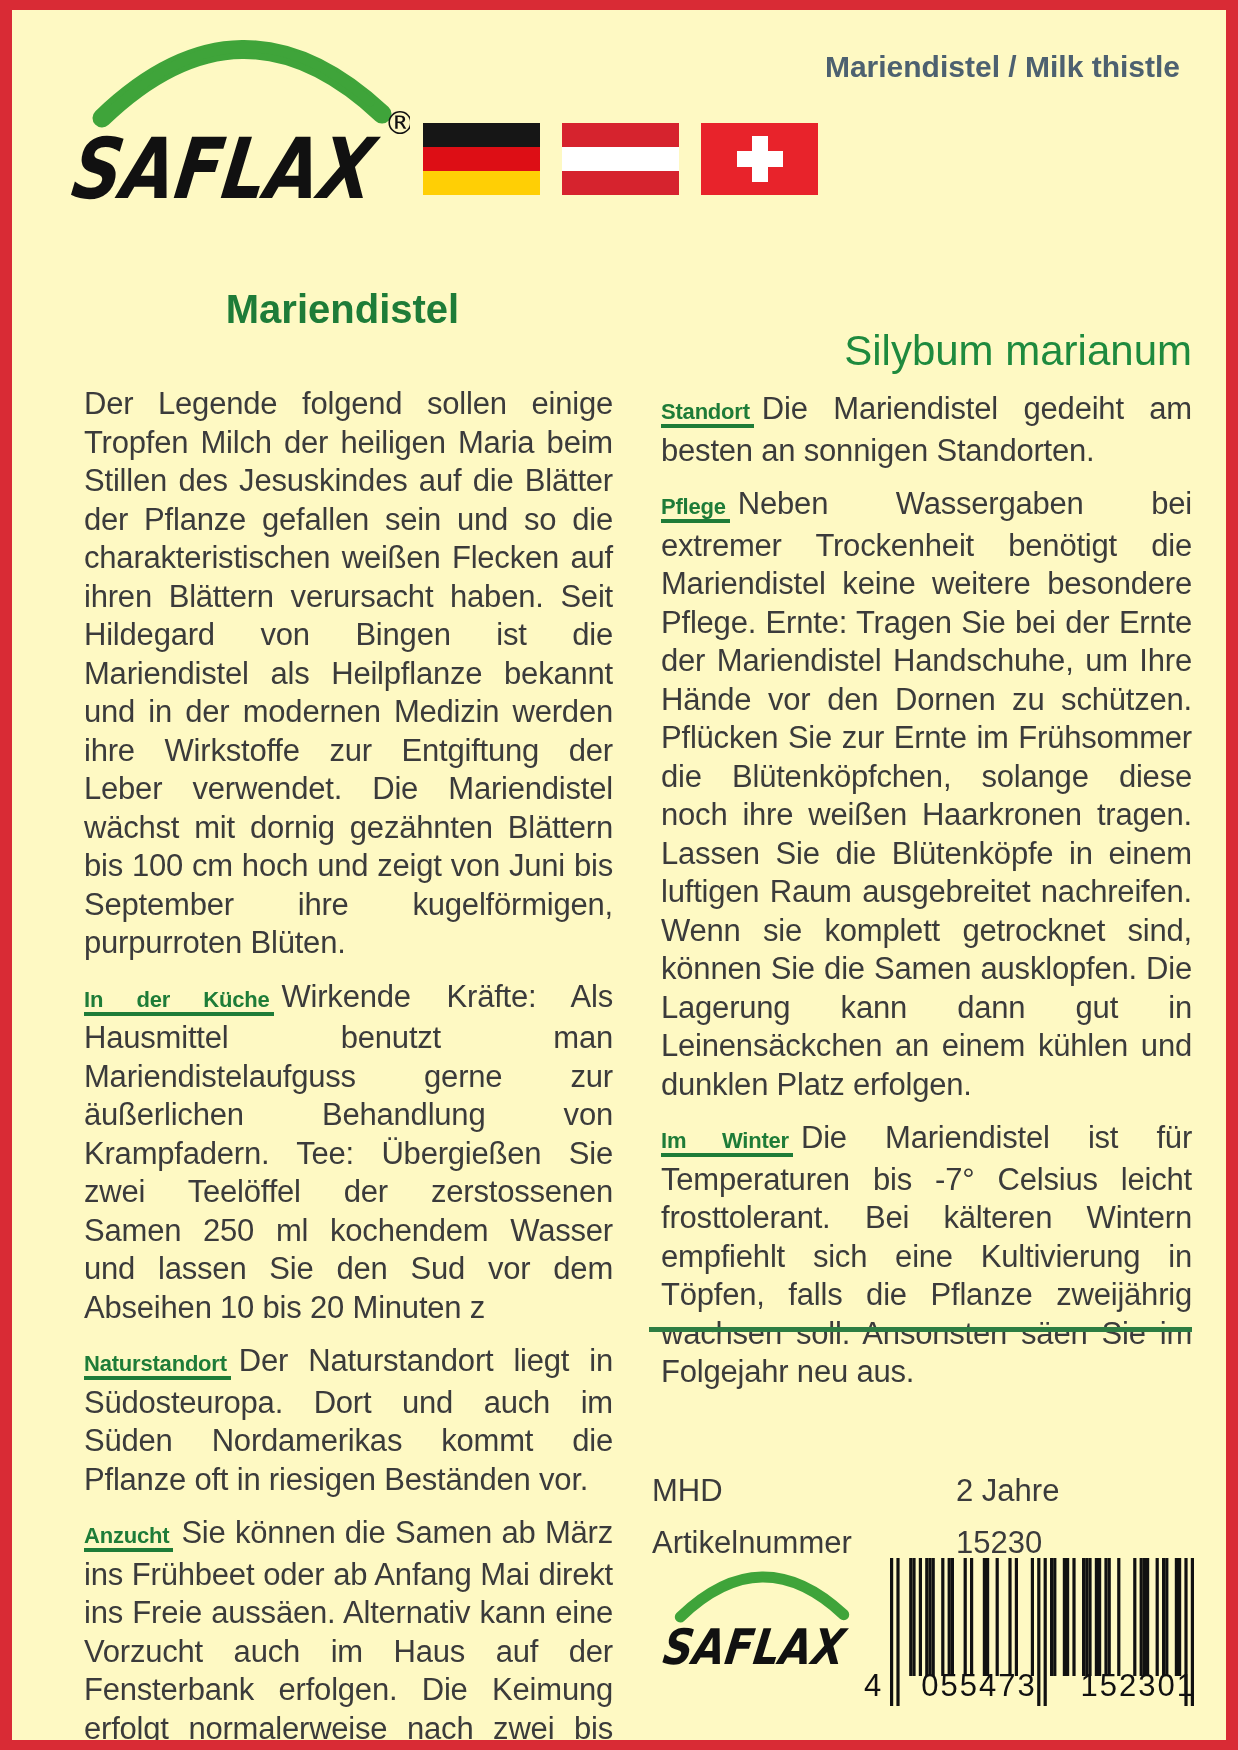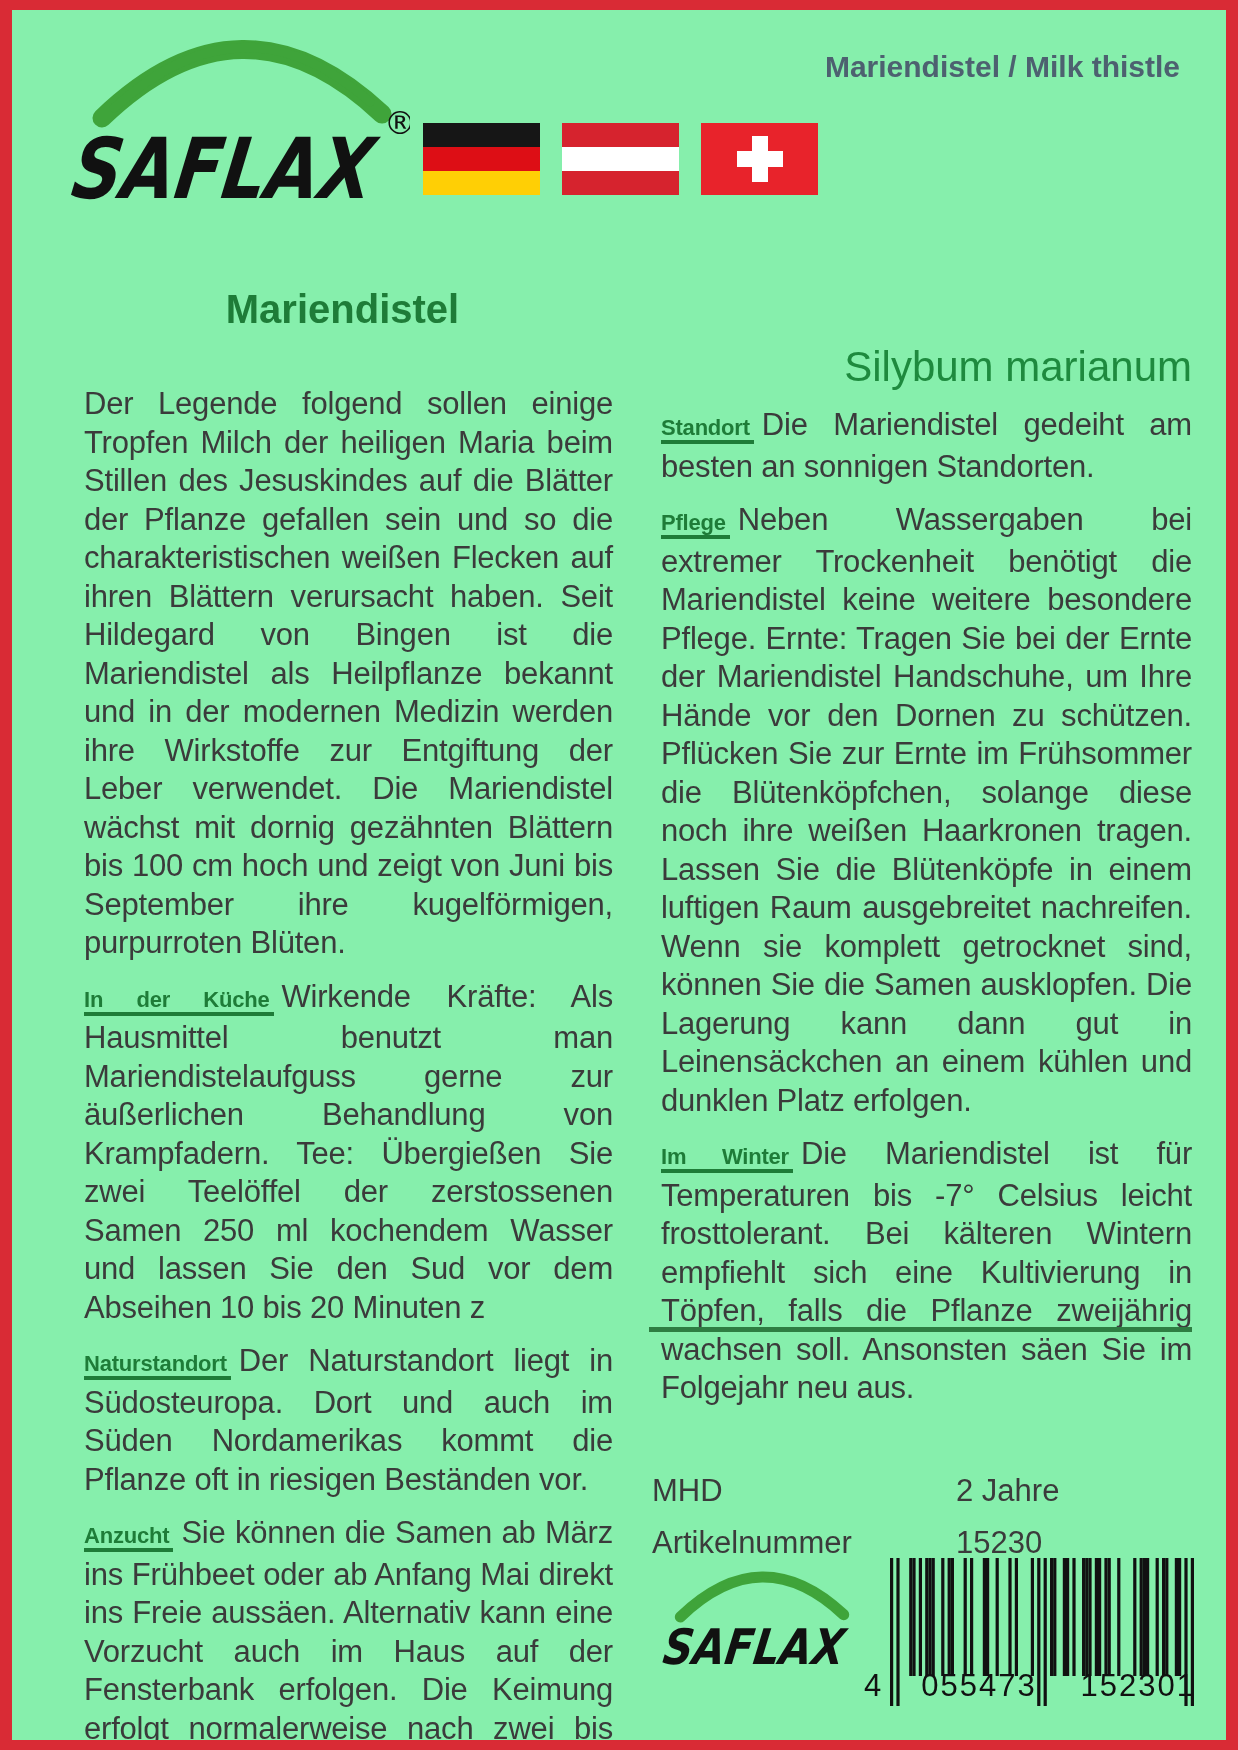--- a/index.html
+++ b/index.html
@@ -1,20 +1,20 @@
 <!DOCTYPE html>
 <html lang="de"><head>
 <meta charset="utf-8">
 <style>
   html,body { margin:0; padding:0; background:#ffffff; }
   .page {
     position: relative;
     width: 1238px; height: 1750px;
     box-sizing: border-box;
-    background: #86efac;
+    background: #fef9c3;
     border-top: 10px solid #d92b35;
     border-bottom: 10px solid #d92b35;
     border-left: 12px solid #d92b35;
     border-right: 12px solid #d92b35;
     font-family: "Liberation Sans", sans-serif;
     color: #3b3b3b;
     overflow: hidden;
   }
   
   .page-title {
@@ -27,21 +27,21 @@
   .flag { width: 117px; height: 72px; display: flex; flex-direction: column; }
   .flag .stripe { flex: 1; }
   .de .s1 { background:#161616; } .de .s2 { background:#dd0e15; } .de .s3 { background:#ffcf05; }
   .at .s1 { background:#d6232e; } .at .s2 { background:#ffffff; } .at .s3 { background:#d6232e; }
   .ch { background:#e8232b; position: relative; }
   .ch .cross-v { position:absolute; left:50.5px; top:13px; width:16px; height:46px; background:#fff; }
   .ch .cross-h { position:absolute; left:35.5px; top:28px; width:46px; height:16px; background:#fff; }
   
   .col { position: absolute; text-align: justify; font-size: 31px; line-height: 38.5px; letter-spacing: -0.2px; }
   .col-left  { left: 60px;  top: 277px; width: 541px; }
-  .col-right { left: 637px; top: 332px; width: 543px; }
+  .col-right { left: 637px; top: 316px; width: 543px; }
   .col p { margin: 0 0 15px 12px; }
   h1.main-heading {
     font-size: 40px; line-height: 44px; font-weight: 700; color: #1e7c38;
     margin: 0 0 54px 0; letter-spacing: 0; text-align: center;
   }
   .latin-name {
     font-size: 42px; line-height: 50px; color: #1e8a3e;
     text-align: right; margin: 0 0 14px 0; letter-spacing: 0;
   }
   .kw {

